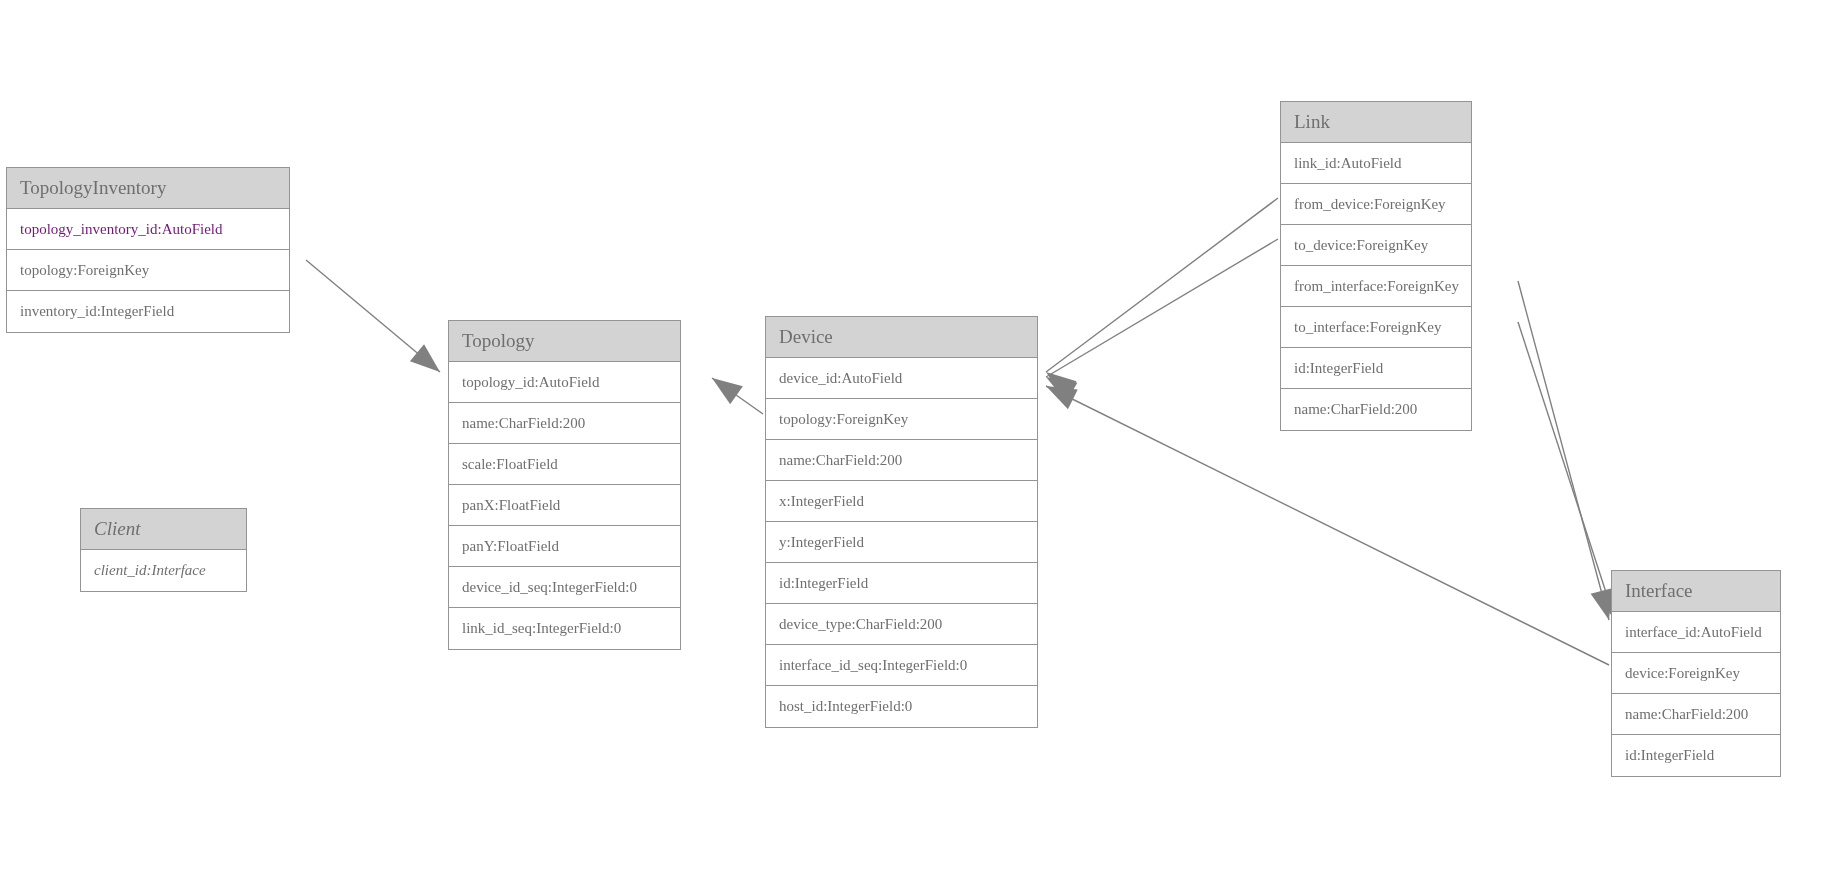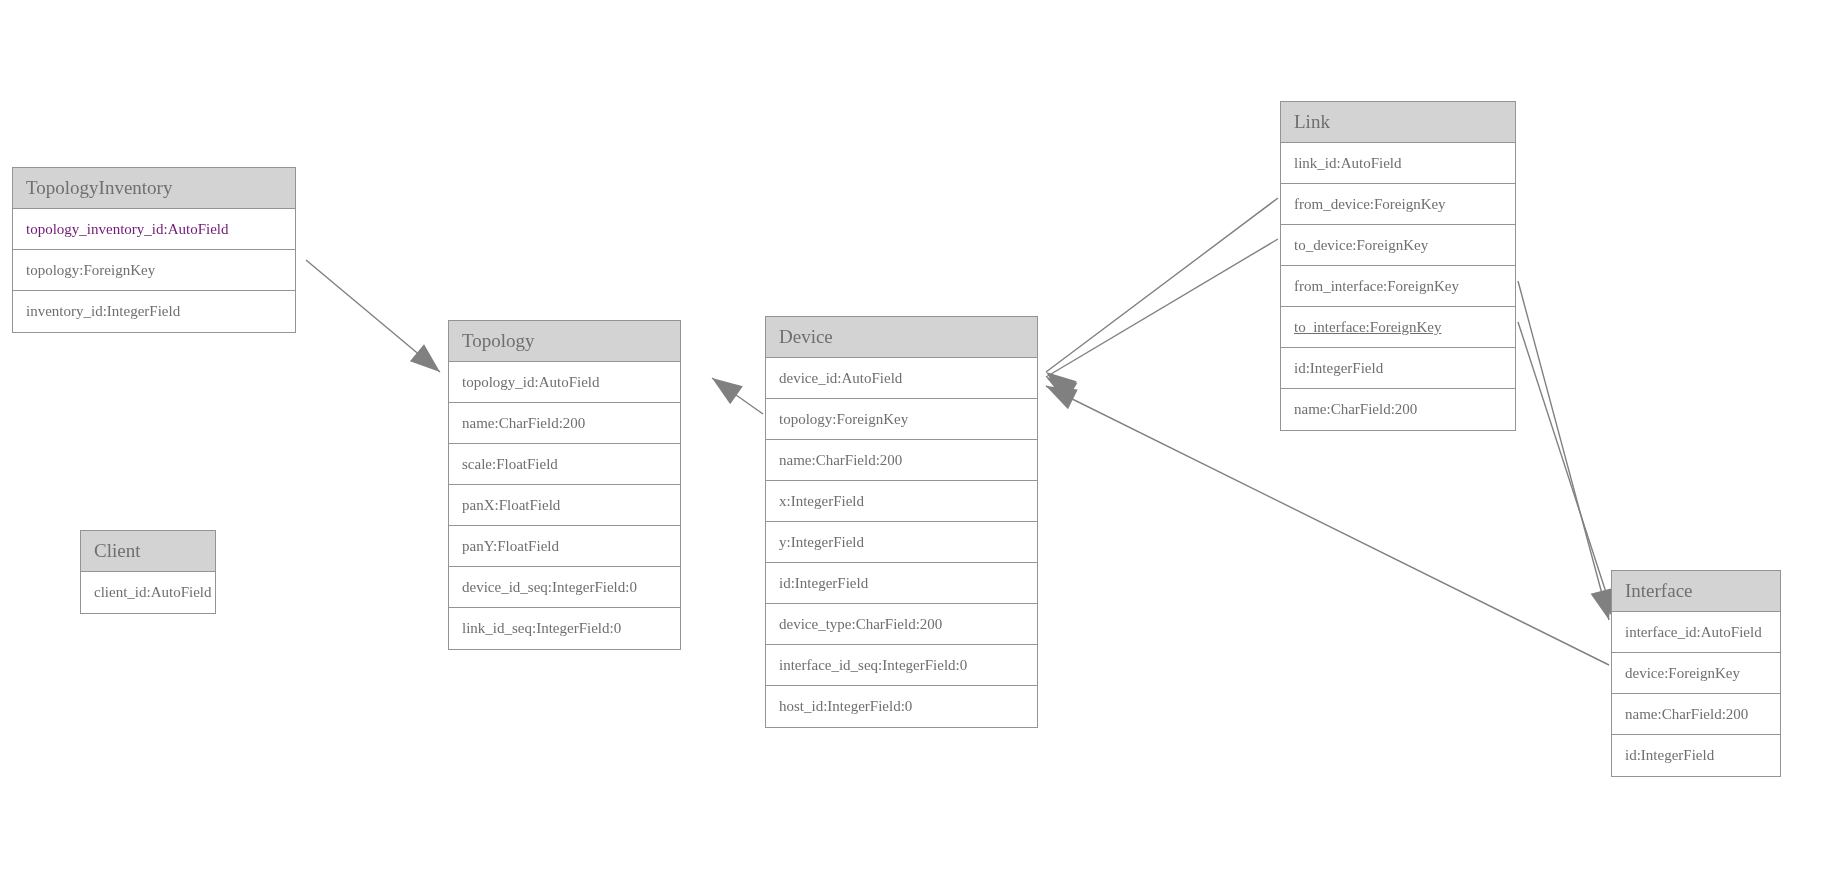--- a/index.html
+++ b/index.html
@@ -89,29 +89,29 @@
         <path d="M 1518,281 L 1609,620" stroke="#808080" stroke-width="1.4" fill="none"></path>
         <polygon points="0,0 -30,-11 -30,11" fill="#808080" transform="translate(1609,620) rotate(75)"></polygon>
       </g>
       <g>
         <path d="M 1518,322 L 1615,620" stroke="#808080" stroke-width="1.4" fill="none"></path>
         <polygon points="0,0 -30,-11 -30,11" fill="#808080" transform="translate(1615,620) rotate(72)"></polygon>
       </g>
     </svg>
 
   <div id="entity-layer">
-      <div class="entity" style="left: 12px; top: 167px; width: 284px; border-color: rgb(148, 148, 148);">
+      <div class="entity" style="left: 6px; top: 167px; width: 284px; border-color: rgb(148, 148, 148);">
         <div class="entity-title" style="background: rgb(211, 211, 211); color: rgb(111, 111, 111); border-bottom-color: rgb(148, 148, 148);">TopologyInventory</div>
         <div class="entity-field" style="color: #701a75; border-bottom-color: rgb(148, 148, 148);">topology_inventory_id:AutoField</div>
         <div class="entity-field" style="color: rgb(111, 111, 111); border-bottom-color: rgb(148, 148, 148);">topology:ForeignKey</div>
         <div class="entity-field" style="color: rgb(111, 111, 111); border-bottom-color: rgb(148, 148, 148);">inventory_id:IntegerField</div>
       </div>
-      <div class="entity" style="left: 80px; top: 530px; width: 136px; border-color: rgb(148, 148, 148);">
+      <div class="entity" style="left: 80px; top: 508px; width: 167px; border-color: rgb(148, 148, 148); font-style: italic;">
         <div class="entity-title" style="background: rgb(211, 211, 211); color: rgb(111, 111, 111); border-bottom-color: rgb(148, 148, 148);">Client</div>
-        <div class="entity-field" style="color: rgb(111, 111, 111); border-bottom-color: rgb(148, 148, 148);">client_id:AutoField</div>
+        <div class="entity-field" style="color: rgb(111, 111, 111); border-bottom-color: rgb(148, 148, 148);">client_id:Interface</div>
       </div>
       <div class="entity" style="left: 448px; top: 320px; width: 233px; border-color: rgb(148, 148, 148);">
         <div class="entity-title" style="background: rgb(211, 211, 211); color: rgb(111, 111, 111); border-bottom-color: rgb(148, 148, 148);">Topology</div>
         <div class="entity-field" style="color: rgb(111, 111, 111); border-bottom-color: rgb(148, 148, 148);">topology_id:AutoField</div>
         <div class="entity-field" style="color: rgb(111, 111, 111); border-bottom-color: rgb(148, 148, 148);">name:CharField:200</div>
         <div class="entity-field" style="color: rgb(111, 111, 111); border-bottom-color: rgb(148, 148, 148);">scale:FloatField</div>
         <div class="entity-field" style="color: rgb(111, 111, 111); border-bottom-color: rgb(148, 148, 148);">panX:FloatField</div>
         <div class="entity-field" style="color: rgb(111, 111, 111); border-bottom-color: rgb(148, 148, 148);">panY:FloatField</div>
         <div class="entity-field" style="color: rgb(111, 111, 111); border-bottom-color: rgb(148, 148, 148);">device_id_seq:IntegerField:0</div>
         <div class="entity-field" style="color: rgb(111, 111, 111); border-bottom-color: rgb(148, 148, 148);">link_id_seq:IntegerField:0</div>
@@ -121,27 +121,27 @@
         <div class="entity-field" style="color: rgb(111, 111, 111); border-bottom-color: rgb(148, 148, 148);">device_id:AutoField</div>
         <div class="entity-field" style="color: rgb(111, 111, 111); border-bottom-color: rgb(148, 148, 148);">topology:ForeignKey</div>
         <div class="entity-field" style="color: rgb(111, 111, 111); border-bottom-color: rgb(148, 148, 148);">name:CharField:200</div>
         <div class="entity-field" style="color: rgb(111, 111, 111); border-bottom-color: rgb(148, 148, 148);">x:IntegerField</div>
         <div class="entity-field" style="color: rgb(111, 111, 111); border-bottom-color: rgb(148, 148, 148);">y:IntegerField</div>
         <div class="entity-field" style="color: rgb(111, 111, 111); border-bottom-color: rgb(148, 148, 148);">id:IntegerField</div>
         <div class="entity-field" style="color: rgb(111, 111, 111); border-bottom-color: rgb(148, 148, 148);">device_type:CharField:200</div>
         <div class="entity-field" style="color: rgb(111, 111, 111); border-bottom-color: rgb(148, 148, 148);">interface_id_seq:IntegerField:0</div>
         <div class="entity-field" style="color: rgb(111, 111, 111); border-bottom-color: rgb(148, 148, 148);">host_id:IntegerField:0</div>
       </div>
-      <div class="entity" style="left: 1280px; top: 101px; width: 236px; border-color: rgb(148, 148, 148);">
+      <div class="entity" style="left: 1280px; top: 101px; width: 192px; border-color: rgb(148, 148, 148);">
         <div class="entity-title" style="background: rgb(211, 211, 211); color: rgb(111, 111, 111); border-bottom-color: rgb(148, 148, 148);">Link</div>
         <div class="entity-field" style="color: rgb(111, 111, 111); border-bottom-color: rgb(148, 148, 148);">link_id:AutoField</div>
         <div class="entity-field" style="color: rgb(111, 111, 111); border-bottom-color: rgb(148, 148, 148);">from_device:ForeignKey</div>
         <div class="entity-field" style="color: rgb(111, 111, 111); border-bottom-color: rgb(148, 148, 148);">to_device:ForeignKey</div>
         <div class="entity-field" style="color: rgb(111, 111, 111); border-bottom-color: rgb(148, 148, 148);">from_interface:ForeignKey</div>
-        <div class="entity-field" style="color: rgb(111, 111, 111); border-bottom-color: rgb(148, 148, 148); text-decoration: underline;">to_interface:ForeignKey</div>
+        <div class="entity-field" style="color: rgb(111, 111, 111); border-bottom-color: rgb(148, 148, 148);">to_interface:ForeignKey</div>
         <div class="entity-field" style="color: rgb(111, 111, 111); border-bottom-color: rgb(148, 148, 148);">id:IntegerField</div>
         <div class="entity-field" style="color: rgb(111, 111, 111); border-bottom-color: rgb(148, 148, 148);">name:CharField:200</div>
       </div>
       <div class="entity" style="left: 1611px; top: 570px; width: 170px; border-color: rgb(148, 148, 148);">
         <div class="entity-title" style="background: rgb(211, 211, 211); color: rgb(111, 111, 111); border-bottom-color: rgb(148, 148, 148);">Interface</div>
         <div class="entity-field" style="color: rgb(111, 111, 111); border-bottom-color: rgb(148, 148, 148);">interface_id:AutoField</div>
         <div class="entity-field" style="color: rgb(111, 111, 111); border-bottom-color: rgb(148, 148, 148);">device:ForeignKey</div>
         <div class="entity-field" style="color: rgb(111, 111, 111); border-bottom-color: rgb(148, 148, 148);">name:CharField:200</div>
         <div class="entity-field" style="color: rgb(111, 111, 111); border-bottom-color: rgb(148, 148, 148);">id:IntegerField</div>
       </div>

